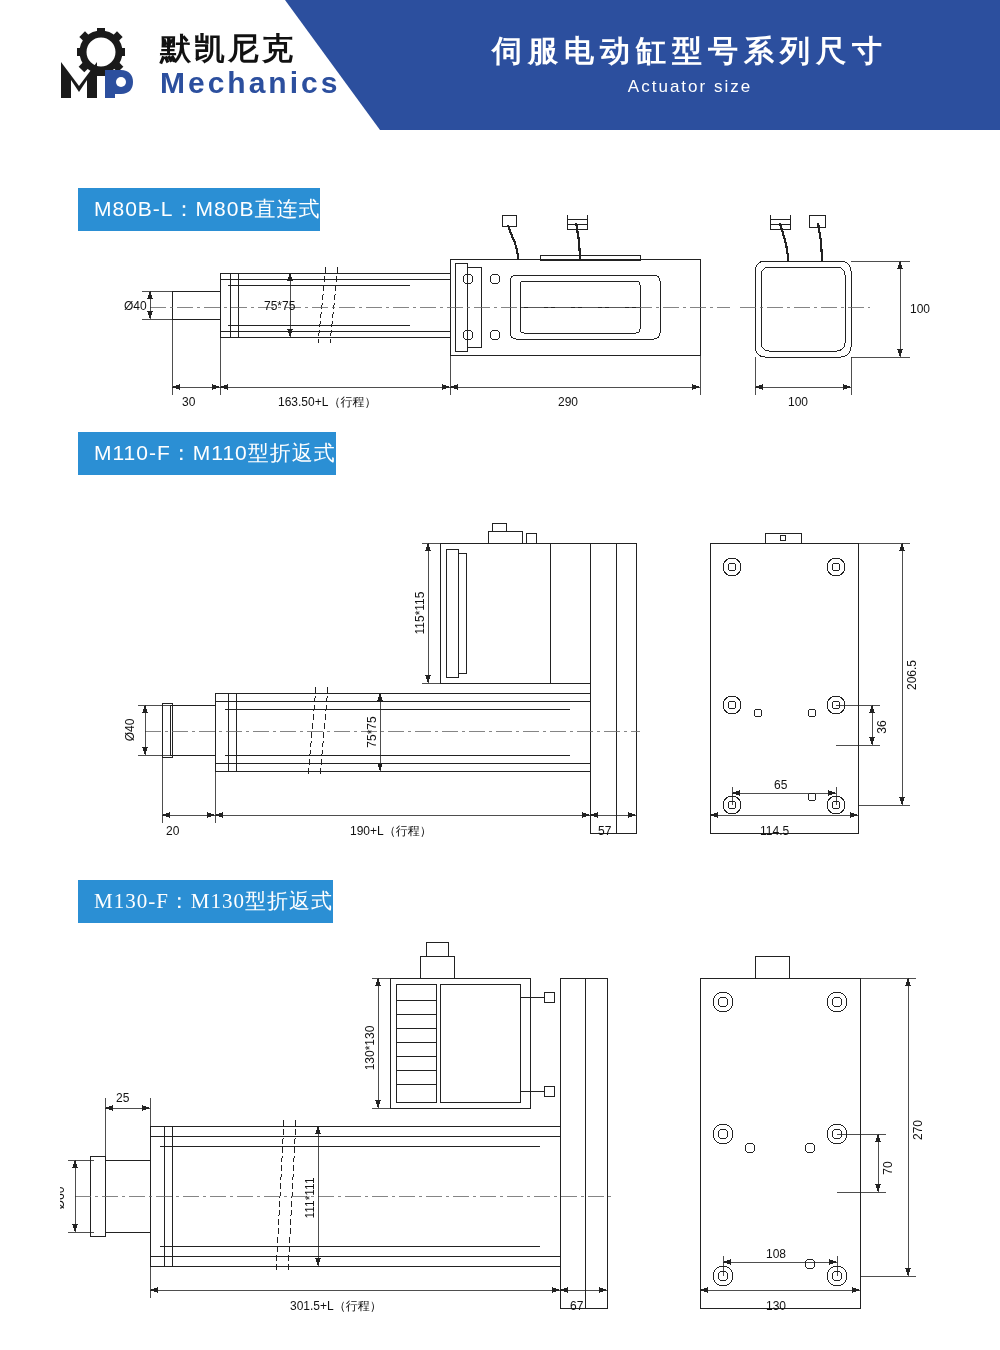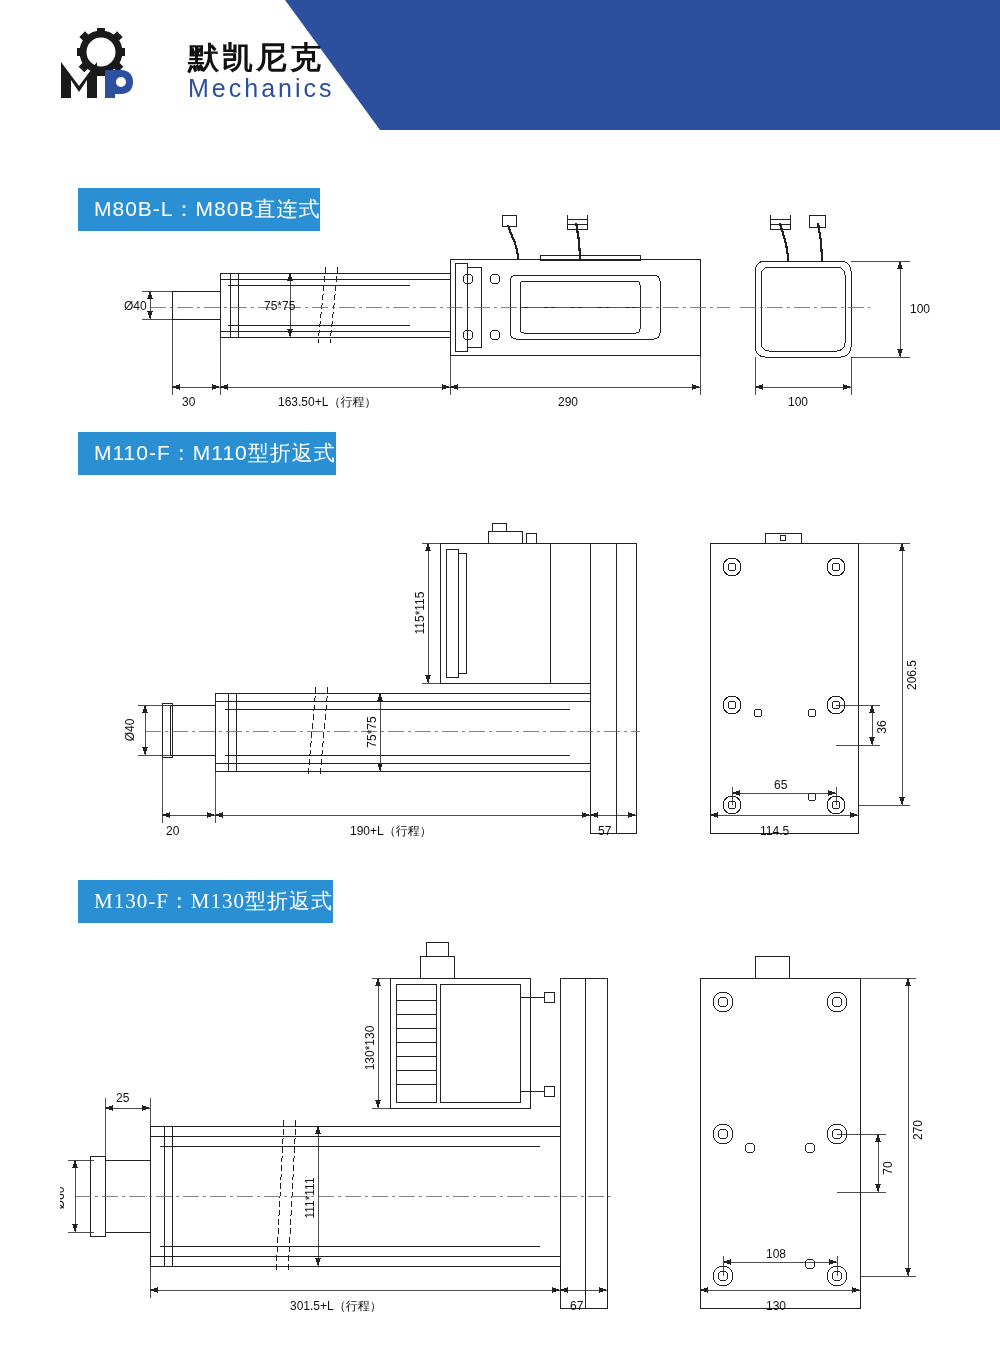--- a/index.html
+++ b/index.html
@@ -36,27 +36,27 @@
   .title-cn{
     font-size:30px;letter-spacing:6px;font-weight:bold;line-height:1.2;
   }
   .title-en{
     font-size:17px;letter-spacing:2px;margin-top:8px;font-weight:normal;
   }
   .logo{
     position:absolute;left:55px;top:26px;width:260px;height:80px;
   }
   .logo-text{
-    position:absolute;left:105px;top:16px;margin-left:28px;
+    position:absolute;left:105px;top:7px;
   }
   .logo-cn{
     font-size:31px;font-weight:bold;letter-spacing:3px;color:#111;line-height:1.05;
   }
   .logo-en{
-    font-size:25px;font-weight:normal;letter-spacing:3px;color:#2c4f9e;line-height:1.1;text-align:center;
+    font-size:30px;font-weight:bold;letter-spacing:3px;color:#2c4f9e;line-height:1.1;text-align:center;
   }
   
   .sec-label{
     position:absolute;
     background:#2b8fd4;
     color:#ffffff;
     font-size:21px;
     letter-spacing:1px;
     padding:7px 0 8px 16px;
     white-space:nowrap;
@@ -68,20 +68,24 @@
   
   .dwg{position:absolute;}
   .dwg svg{display:block;}
   text{font-family:"Liberation Sans", sans-serif;}
 </style>
 </head>
 <body>
 
 <div class="header">
   <div class="header-band"></div>
+  <div class="header-titles" style="left:380px;">
+    <div class="title-cn">伺服电动缸型号系列尺寸</div>
+    <div class="title-en">Actuator size</div>
+  </div>
 
   <div class="logo">
     <svg width="100" height="80" viewBox="0 0 100 80">
 
       <g fill="#1a1a1a">
         <circle cx="46" cy="26" r="18" fill="none" stroke="#1a1a1a" stroke-width="7"></circle>
         <g>
           <rect x="42" y="2" width="8" height="9"></rect>
           <rect x="42" y="41" width="8" height="9"></rect>
           <rect x="22" y="22" width="9" height="8"></rect>

